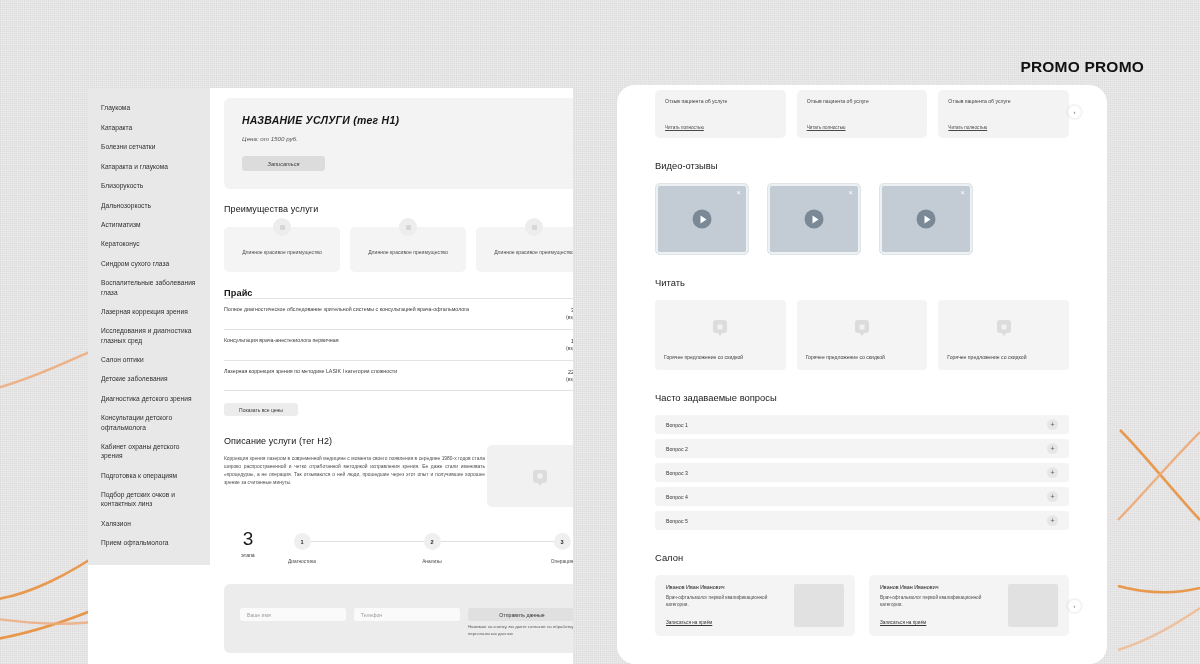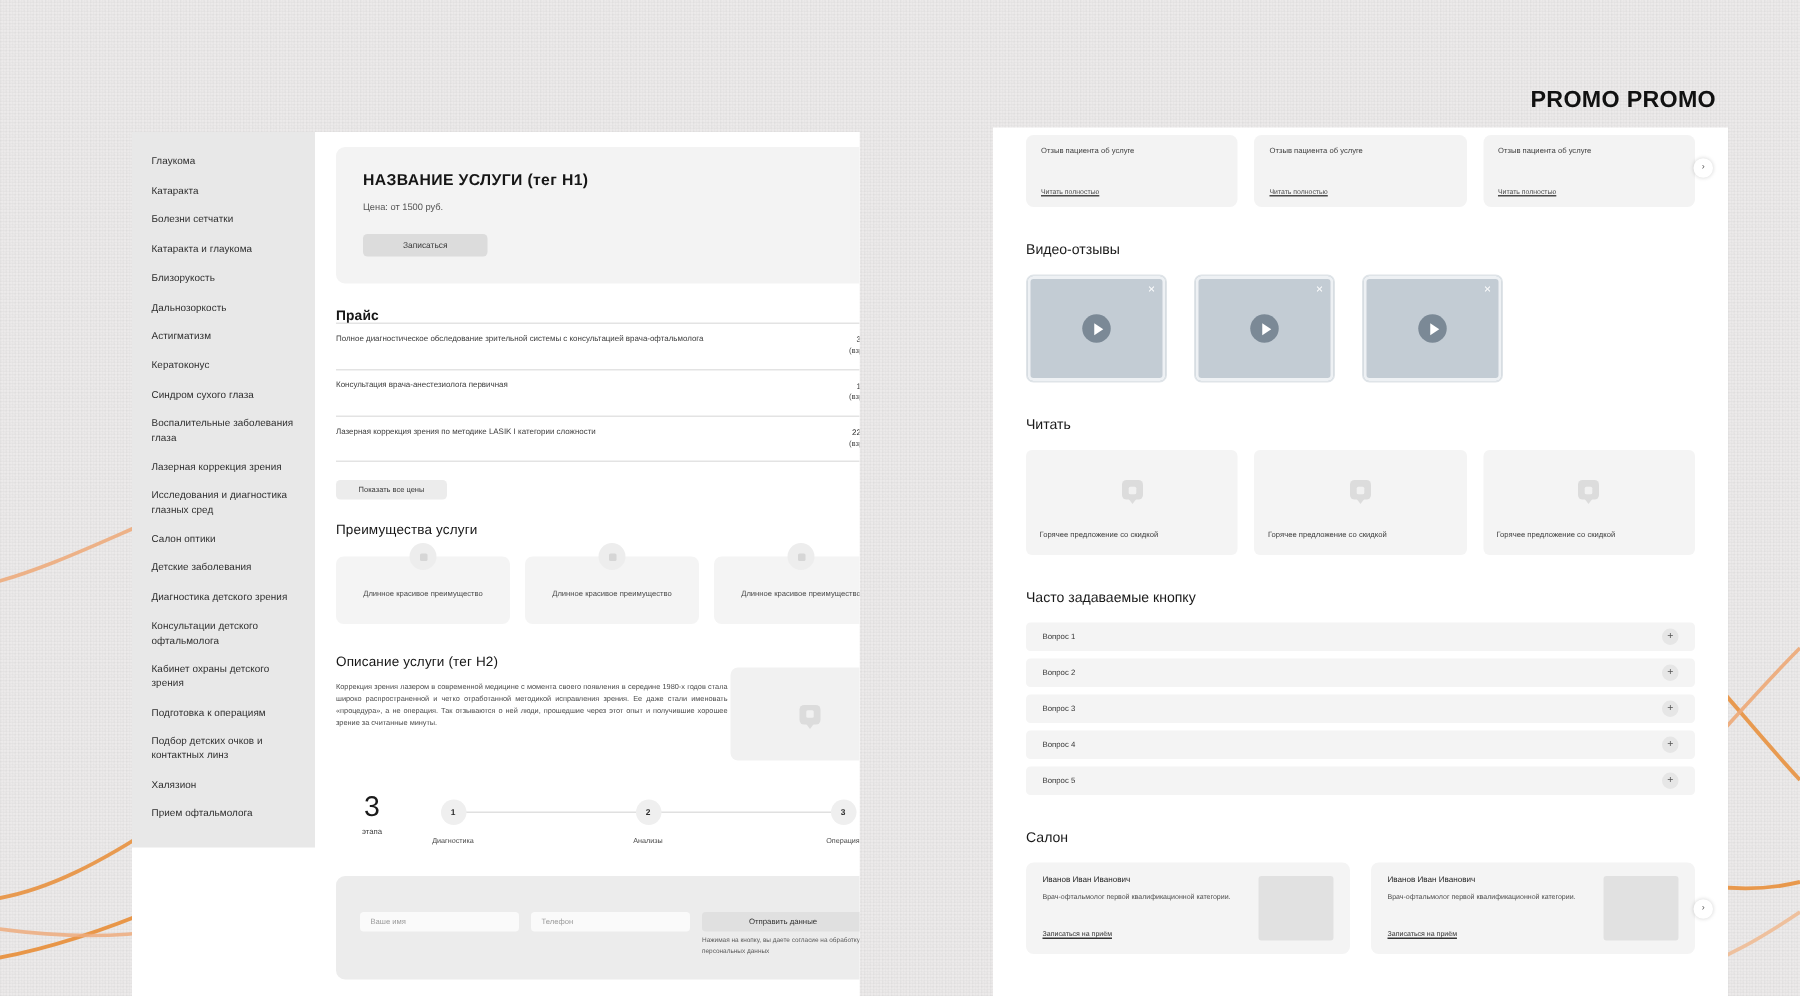--- a/index.html
+++ b/index.html
@@ -69,20 +69,21 @@
   #content {
     flex: 1;
     padding: 10px 14px 0 14px;
     background: #ffffff;
   }
 
   .card-hero {
     background: #f3f3f3;
     border-radius: 6px;
     padding: 16px 18px 18px 18px;
+    font-style: italic;
   }
   .hero-title { font-size: 10.5px; font-weight: bold; color: #151515; letter-spacing: .25px; }
   .hero-price { font-size: 6.2px; color: #555; margin-top: 9px; }
   .hero-btn {
     margin-top: 14px;
     width: 83px; height: 15px;
     background: #dcdcdc;
     border-radius: 3px;
     font-size: 5.6px;
     color: #3a3a3a;
@@ -196,25 +197,26 @@
   .submit-btn {
     width: 108px; height: 13px; background: #e0e0e0; border-radius: 2.5px;
     font-size: 5.2px; color: #2f2f2f;
     display: flex; align-items: center; justify-content: center;
   }
   .consent-note { width: 108px; font-size: 4.3px; color: #595959; line-height: 1.5; margin-top: 3px; }
 
   
   #panel-right {
     position: absolute;
-    left: 662px; top: 85px;
+    left: 617px; top: 85px;
     width: 490px; height: 579px;
     background: #ffffff;
     overflow: hidden;
-    padding: 0 22px;
+    padding: 0 38px;
+    border-radius: 18px;
   }
 
   .rev-row { display: flex; gap: 11px; padding-top: 5px; position: relative; }
   .rev-card {
     flex: 1; height: 48px;
     background: #f3f3f3; border-radius: 5px;
     padding: 8px 10px;
     display: flex; flex-direction: column; justify-content: space-between;
   }
   .rev-title { font-size: 5.1px; color: #3d3d3d; }
@@ -332,20 +334,44 @@
       </div>
 
     <div id="content">
 
       <div class="card-hero">
         <div class="hero-title">НАЗВАНИЕ УСЛУГИ (тег H1)</div>
         <div class="hero-price">Цена: от 1500 руб.</div>
         <div class="hero-btn">Записаться</div>
       </div>
 
+      <div id="adv-block">
+        <div class="sec-title reg">Преимущества услуги</div>
+        <div class="adv-row" id="adv-row">
+            <div class="adv-card">
+              <div class="adv-ic">
+                <i></i>
+              </div>
+              <div class="adv-txt">Длинное красивое преимущество</div>
+            </div>
+            <div class="adv-card">
+              <div class="adv-ic">
+                <i></i>
+              </div>
+              <div class="adv-txt">Длинное красивое преимущество</div>
+            </div>
+            <div class="adv-card">
+              <div class="adv-ic">
+                <i></i>
+              </div>
+              <div class="adv-txt">Длинное красивое преимущество</div>
+            </div>
+          </div>
+      </div>
+
       <div id="price-block">
         <div class="sec-title">Прайс</div>
         <div id="price-rows">
             <div class="price-row">
               <div class="price-name">Полное диагностическое обследование зрительной системы с консультацией врача-офтальмолога</div>
               <div class="price-val">
                 <div class="">3 900.00</div>
                 <div class="price-sub ">(взрослые)</div>
               </div>
             </div>
@@ -358,44 +384,20 @@
             </div>
             <div class="price-row">
               <div class="price-name">Лазерная коррекция зрения по методике LASIK I категории сложности</div>
               <div class="price-val">
                 <div class="">22 500.00</div>
                 <div class="price-sub ">(взрослые)</div>
               </div>
             </div>
           </div>
         <div class="btn-all">Показать все цены</div>
-      </div>
-
-      <div id="adv-block">
-        <div class="sec-title reg">Преимущества услуги</div>
-        <div class="adv-row" id="adv-row">
-            <div class="adv-card">
-              <div class="adv-ic">
-                <i></i>
-              </div>
-              <div class="adv-txt">Длинное красивое преимущество</div>
-            </div>
-            <div class="adv-card">
-              <div class="adv-ic">
-                <i></i>
-              </div>
-              <div class="adv-txt">Длинное красивое преимущество</div>
-            </div>
-            <div class="adv-card">
-              <div class="adv-ic">
-                <i></i>
-              </div>
-              <div class="adv-txt">Длинное красивое преимущество</div>
-            </div>
-          </div>
       </div>
 
       <div id="desc-block">
         <div class="desc-left">
           <div class="sec-title reg">Описание услуги (тег H2)</div>
           <div class="desc-body">Коррекция зрения лазером в современной медицине с момента своего появления в середине 1980-х годов стала широко распространенной и четко отработанной методикой исправления зрения. Ее даже стали именовать «процедура», а не операция. Так отзываются о ней люди, прошедшие через этот опыт и получившие хорошее зрение за считанные минуты.</div>
         </div>
         <div class="desc-img">
           <span class="img-ph"></span>
         </div>
@@ -491,21 +493,21 @@
           <div class="promo-cap">Горячее предложение со скидкой</div>
         </div>
         <div class="promo-card">
           <div class="promo-img">
             <span class="img-ph"></span>
           </div>
           <div class="promo-cap">Горячее предложение со скидкой</div>
         </div>
       </div>
 
-    <div class="blk-title">Часто задаваемые кнопку</div>
+    <div class="blk-title">Часто задаваемые вопросы</div>
     <div class="faq-list" id="faq-list">
         <div class="faq-item">
           <div class="faq-q">Вопрос 1</div>
           <div class="faq-plus">+</div>
         </div>
         <div class="faq-item">
           <div class="faq-q">Вопрос 2</div>
           <div class="faq-plus">+</div>
         </div>
         <div class="faq-item">

